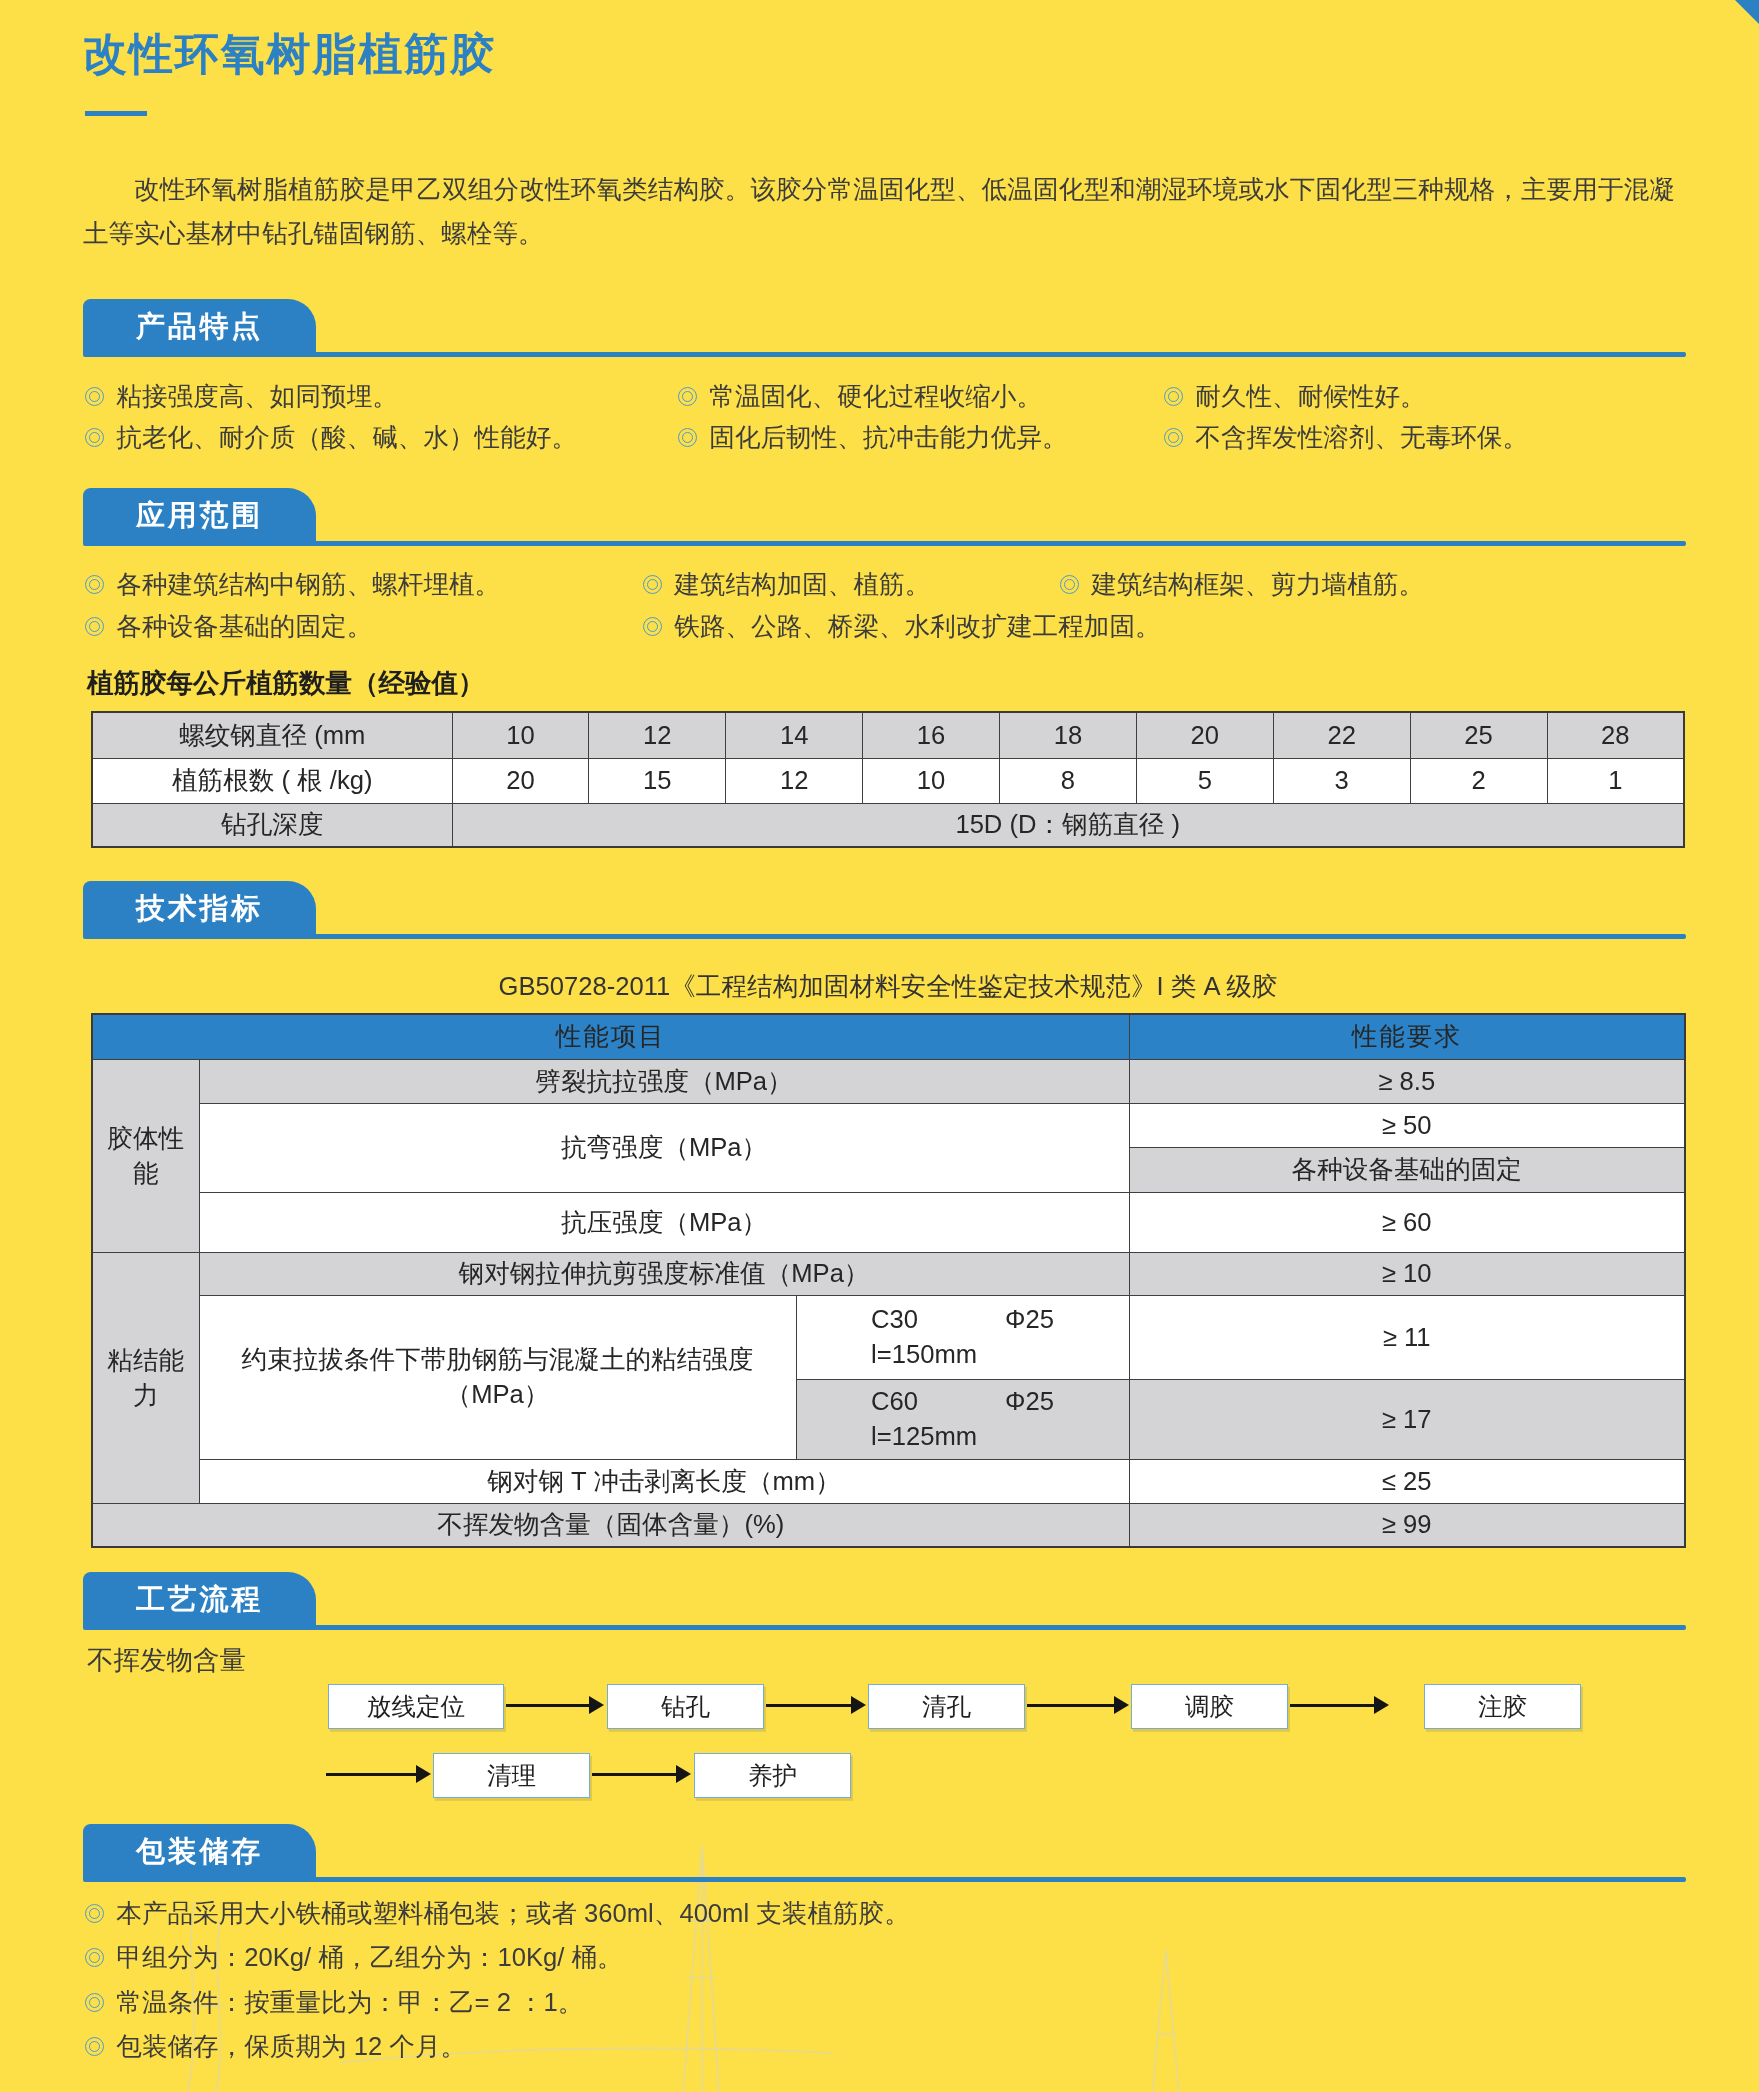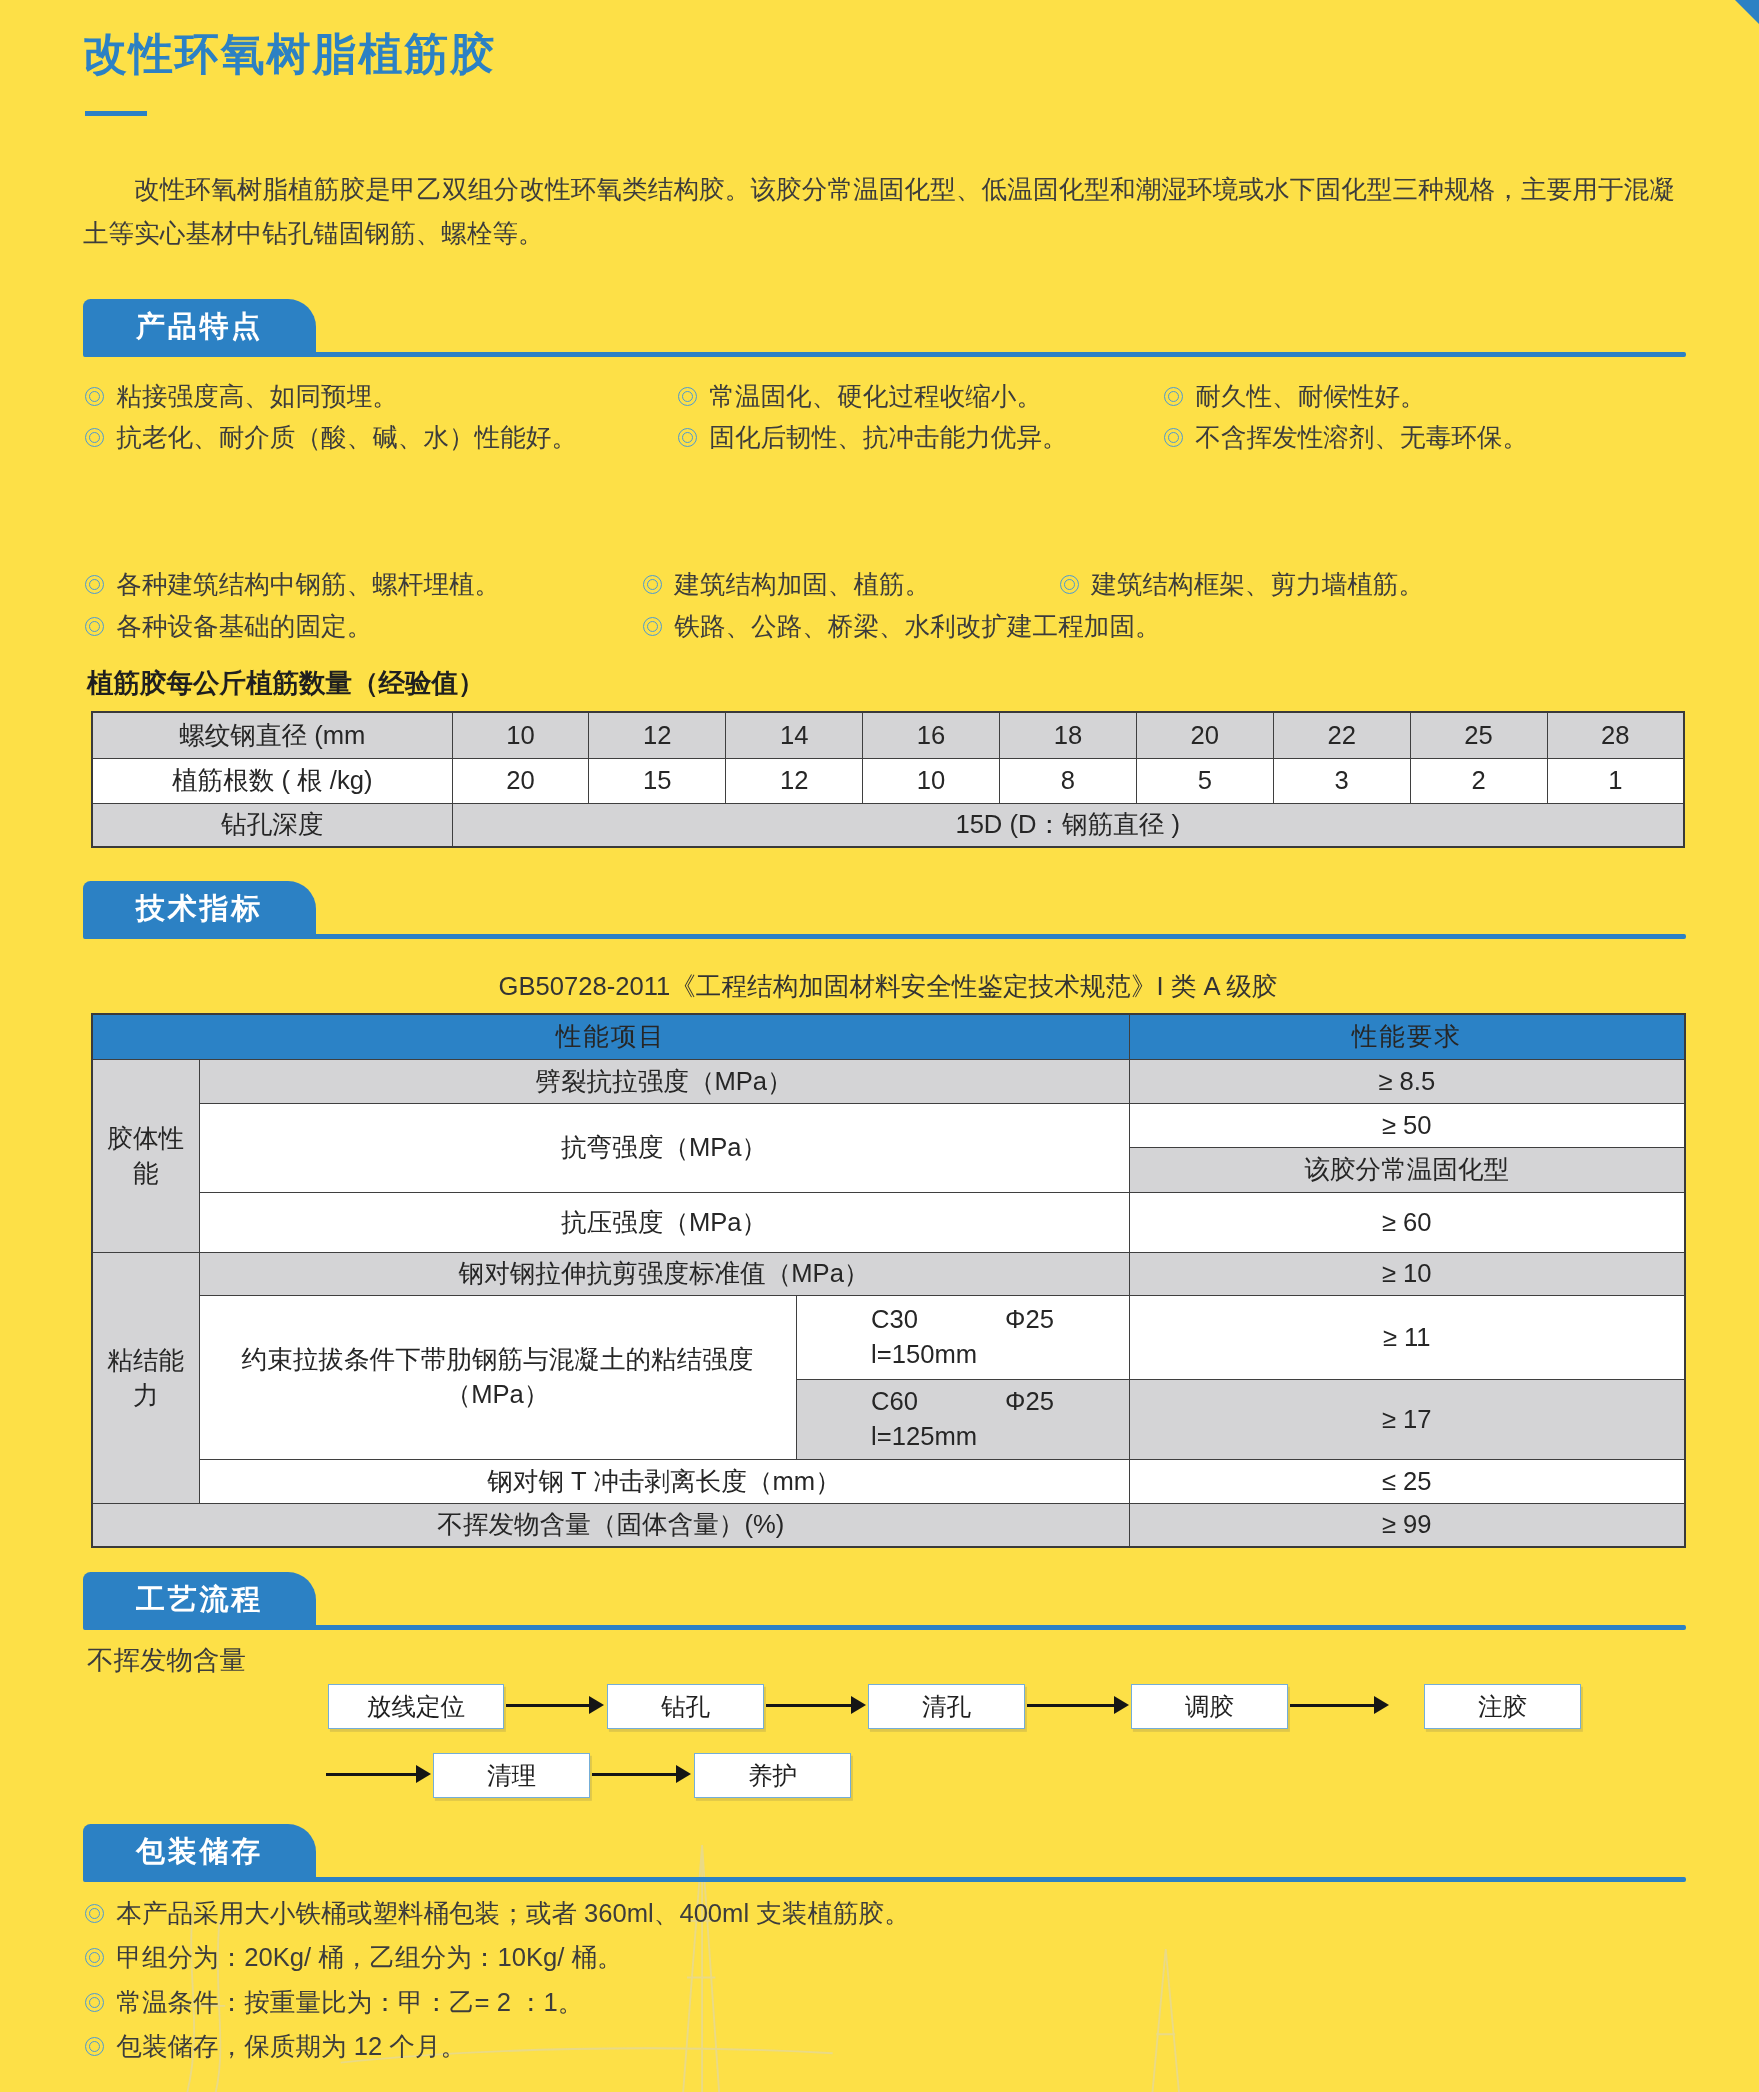--- a/index.html
+++ b/index.html
@@ -93,20 +93,26 @@
   </div>
   <div class="bullet" style="left:1164px;top:379px">
     <span class="ring"></span>
     <span>耐久性、耐候性好。</span>
   </div>
   <div class="bullet" style="left:1164px;top:420px">
     <span class="ring"></span>
     <span>不含挥发性溶剂、无毒环保。</span>
   </div>
 
+  <div class="sec" style="top:489px">
+    <div class="sec-rule"></div>
+    <div class="sec-tab">
+      <span>应用范围</span>
+    </div>
+  </div>
   <div class="bullet" style="left:85px;top:567px">
     <span class="ring"></span>
     <span>各种建筑结构中钢筋、螺杆埋植。</span>
   </div>
   <div class="bullet" style="left:85px;top:609px">
     <span class="ring"></span>
     <span>各种设备基础的固定。</span>
   </div>
   <div class="bullet" style="left:643px;top:567px">
     <span class="ring"></span>
@@ -190,21 +196,21 @@
     <tr style="height:44px">
       <td class="gray" rowspan="4">胶体性能</td>
       <td class="gray" colspan="2">劈裂抗拉强度（MPa）</td>
       <td class="gray">≥ 8.5</td>
     </tr>
     <tr style="height:44px">
       <td colspan="2" rowspan="2">抗弯强度（MPa）</td>
       <td>≥ 50</td>
     </tr>
     <tr style="height:45px">
-      <td class="gray">该胶分常温固化型</td>
+      <td class="gray">各种设备基础的固定</td>
     </tr>
     <tr style="height:60px">
       <td colspan="2">抗压强度（MPa）</td>
       <td>≥ 60</td>
     </tr>
     <tr style="height:43px">
       <td class="gray" rowspan="4">粘结能力</td>
       <td class="gray" colspan="2">钢对钢拉伸抗剪强度标准值（MPa）</td>
       <td class="gray">≥ 10</td>
     </tr>

